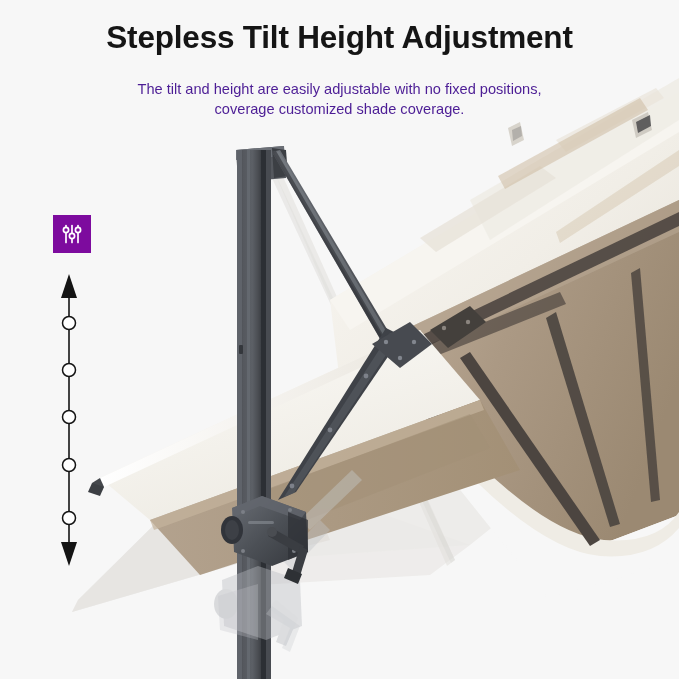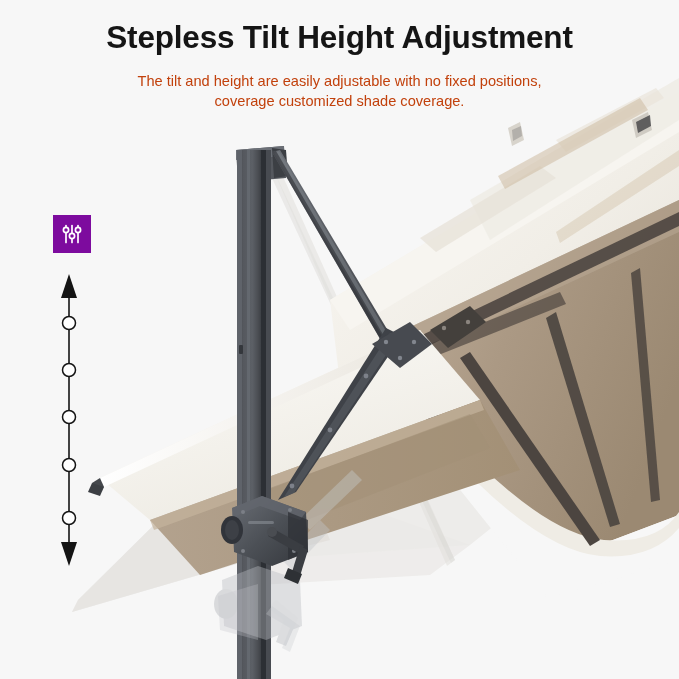--- a/index.html
+++ b/index.html
@@ -45,25 +45,25 @@
   #headline {
     font-size: 31.5px;
     font-weight: bold;
     color: #151515;
     letter-spacing: -0.2px;
     line-height: 1.1;
     margin: 0;
     white-space: nowrap;
   }
   #subhead {
-    margin: 16px auto 0 auto;
+    margin: 24px auto 0 auto;
     width: 480px;
     font-size: 14.6px;
     line-height: 1.42;
-    color: #c2410c;
+    color: #4c1d95;
   }
 
   
   #badge {
     position: absolute;
     left: 53px;
     top: 215px;
     width: 38px;
     height: 38px;
     background: #7d0b9e;

